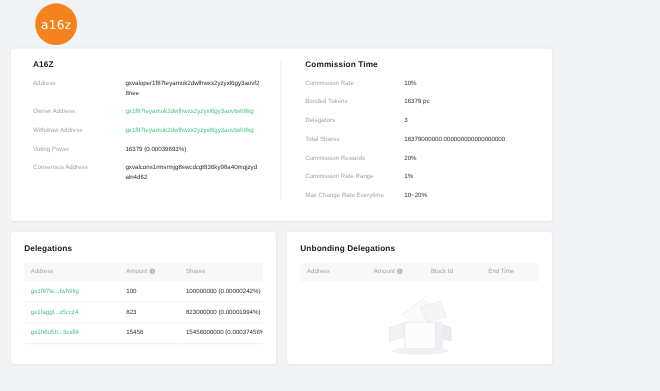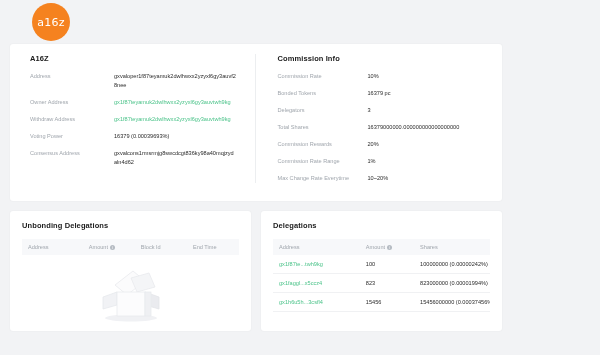--- a/index.html
+++ b/index.html
@@ -213,21 +213,21 @@
         <div class="kv-val">16379 (0.00039693%)</div>
       </div>
 
       <div class="kv-row">
         <div class="kv-key">Consensus Address</div>
         <div class="kv-val">gxvalcons1rmsrmjg8swcdcgt836ky98a40mqjzydaln4d62</div>
       </div>
     </div>
 
     <div class="info-col right">
-      <div class="col-title">Commission Info</div>
+      <div class="col-title">Commission Time</div>
 
       <div class="kv-row">
         <div class="kv-key">Commission Rate</div>
         <div class="kv-val">10%</div>
       </div>
 
       <div class="kv-row">
         <div class="kv-key">Bonded Tokens</div>
         <div class="kv-val">16379 pc</div>
       </div>
@@ -254,20 +254,55 @@
 
       <div class="kv-row">
         <div class="kv-key">Max Change Rate Everytime</div>
         <div class="kv-val">10~20%</div>
       </div>
     </div>
 
   </div>
 
   <div class="bottom-row">
+
+    <div class="card table-card">
+      <div class="table-title">Delegations</div>
+      <table class="t-deleg">
+        <colgroup>
+            <col class="c1">
+            <col class="c2">
+            <col class="c3">
+          </colgroup>
+        <thead>
+          <tr>
+            <th><span>Address</span></th>
+            <th><span>Amount</span><span class="info-icon">i</span></th>
+            <th><span>Shares</span></th>
+          </tr>
+        </thead>
+        <tbody>
+          <tr>
+            <td class="addr">gx1f87te...twh9kg</td>
+            <td>100</td>
+            <td>100000000 (0.00000242%)</td>
+          </tr>
+          <tr>
+            <td class="addr">gx1faggl...x5ccz4</td>
+            <td>823</td>
+            <td>823000000 (0.00001994%)</td>
+          </tr>
+          <tr>
+            <td class="addr">gx1h6u5h...3csfl4</td>
+            <td>15456</td>
+            <td>15456000000 (0.00037456%)</td>
+          </tr>
+        </tbody>
+      </table>
+    </div>
 
     <div class="card table-card">
       <div class="table-title">Unbonding Delegations</div>
       <table class="t-unbond">
         <colgroup>
             <col class="c1">
             <col class="c2">
             <col class="c3">
             <col class="c4">
           </colgroup>
@@ -290,50 +325,15 @@
           <polygon points="8,32 22,27 22,40 8,44" fill="#f1f2f5" stroke="#e6e8ec" stroke-width="0.8"></polygon>
 
           <polygon points="64,32 50,27 50,40 64,44" fill="#eaebef" stroke="#e3e5e9" stroke-width="0.8"></polygon>
 
           <rect x="22" y="27" width="28" height="24" fill="#fcfcfd" stroke="#e8eaee" stroke-width="0.8"></rect>
           <rect x="50" y="27" width="6" height="24" fill="#eff0f3" stroke="#e8eaee" stroke-width="0.8"></rect>
         </svg>
       </div>
     </div>
 
-    <div class="card table-card">
-      <div class="table-title">Delegations</div>
-      <table class="t-deleg">
-        <colgroup>
-            <col class="c1">
-            <col class="c2">
-            <col class="c3">
-          </colgroup>
-        <thead>
-          <tr>
-            <th><span>Address</span></th>
-            <th><span>Amount</span><span class="info-icon">i</span></th>
-            <th><span>Shares</span></th>
-          </tr>
-        </thead>
-        <tbody>
-          <tr>
-            <td class="addr">gx1f87te...twh9kg</td>
-            <td>100</td>
-            <td>100000000 (0.00000242%)</td>
-          </tr>
-          <tr>
-            <td class="addr">gx1faggl...x5ccz4</td>
-            <td>823</td>
-            <td>823000000 (0.00001994%)</td>
-          </tr>
-          <tr>
-            <td class="addr">gx1h6u5h...3csfl4</td>
-            <td>15456</td>
-            <td>15456000000 (0.00037456%)</td>
-          </tr>
-        </tbody>
-      </table>
-    </div>
-
   </div>
 
 </div>
 
 </body></html>

